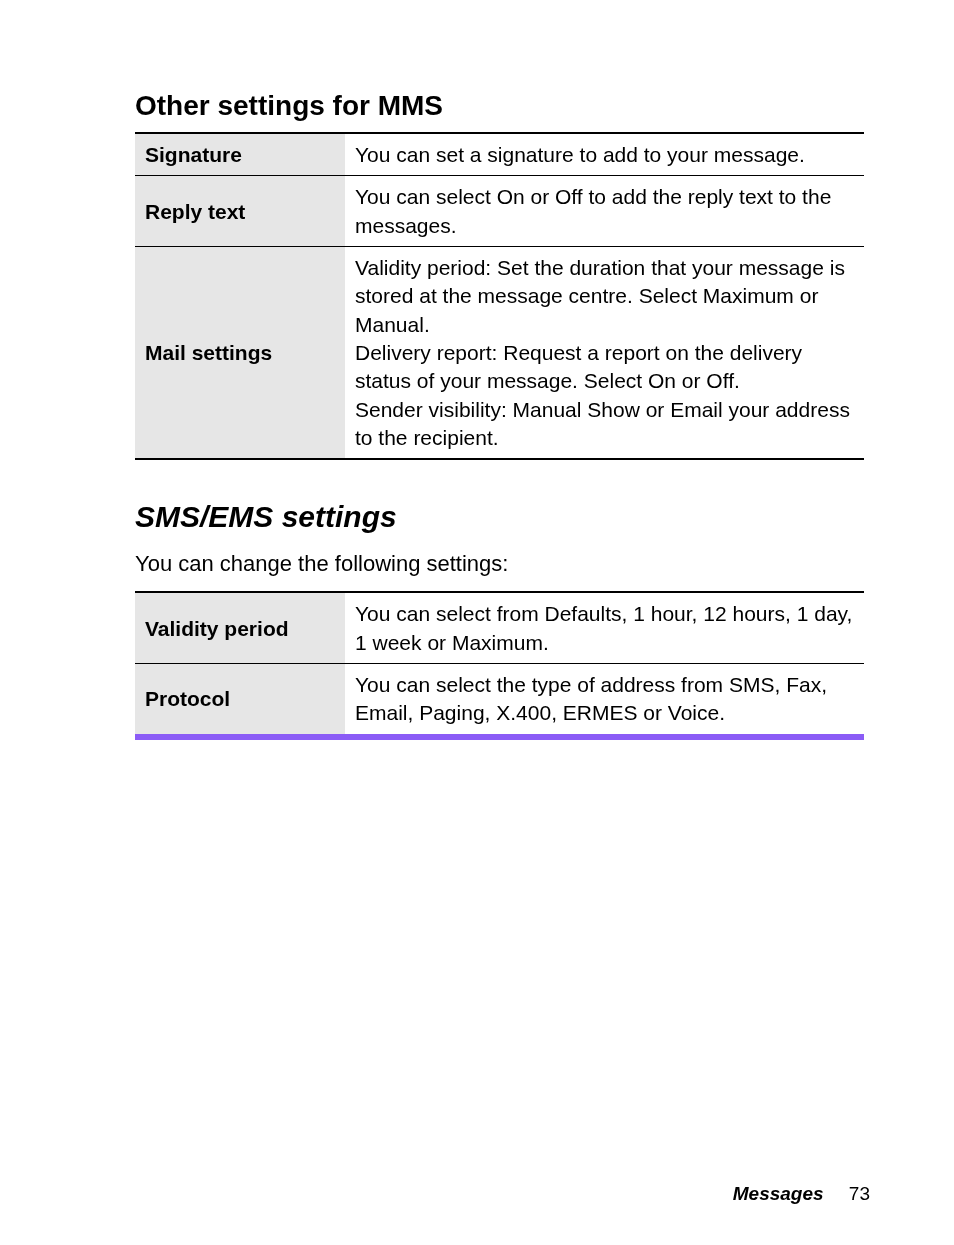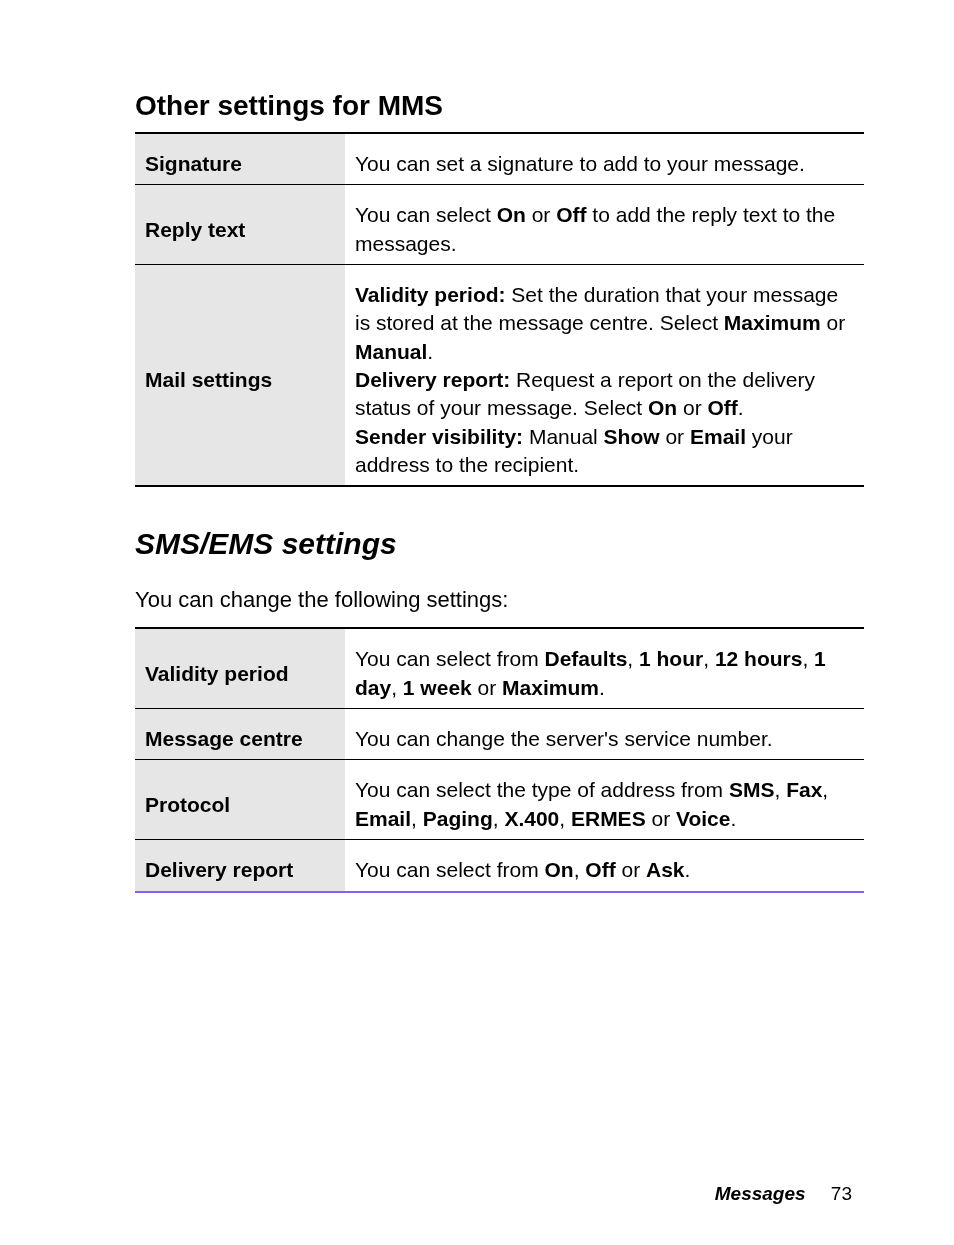--- a/index.html
+++ b/index.html
@@ -19,61 +19,61 @@
     .heading-mms {
       font-size: 28px;
       font-weight: bold;
       margin-bottom: 10px;
     }
     .heading-sms {
       font-size: 30px;
       font-weight: bold;
       font-style: italic;
       margin-top: 40px;
-      margin-bottom: 26px;
+      margin-bottom: 17px;
     }
     .intro {
       font-size: 22px;
       margin-bottom: 14px;
     }
     table {
       width: 100%;
       border-collapse: collapse;
       font-size: 21px;
       line-height: 1.35;
     }
     table.mms {
       border-top: 2px solid #000;
       border-bottom: 2px solid #000;
     }
     table.sms {
       border-top: 2px solid #000;
-      border-bottom: 2px solid #8b5cf6;
+      border-bottom: 6px solid #8b5cf6;
     }
     td, th {
       border-top: 1px solid #000;
-      padding: 16px 10px 6px 10px;
+      padding: 7px 10px 6px 10px;
       vertical-align: middle;
       text-align: left;
     }
     tr:first-child td, tr:first-child th {
       border-top: none;
     }
     th {
       background: #e6e6e6;
       font-weight: bold;
       width: 210px;
     }
     .b {
-      font-weight: bold;
+      font-weight: normal;
     }
     .footer {
       position: absolute;
       bottom: 40px;
-      right: 102px;
+      right: 84px;
       font-size: 19px;
     }
     .footer .chapter {
       font-weight: bold;
       font-style: italic;
       margin-right: 20px;
     }
   </style>
 </head>
 <body>
@@ -104,30 +104,22 @@
 <div class="heading-sms">SMS/EMS settings</div>
 <div class="intro">You can change the following settings:</div>
 
 <table class="sms">
   <tbody>
       <tr>
     <th>Validity period</th>
     <td><span>You can select from </span><span class="b">Defaults</span><span>, </span><span class="b">1 hour</span><span>, </span><span class="b">12 hours</span><span>, </span><span class="b">1 day</span><span>, </span><span class="b">1 week</span><span> or </span><span class="b">Maximum</span><span>.</span></td>
   </tr>
   <tr>
-    <th>Message centre</th>
-    <td>You can change the server's service number.</td>
-  </tr>
-  <tr>
     <th>Protocol</th>
     <td><span>You can select the type of address from </span><span class="b">SMS</span><span>, </span><span class="b">Fax</span><span>, </span><span class="b">Email</span><span>, </span><span class="b">Paging</span><span>, </span><span class="b">X.400</span><span>, </span><span class="b">ERMES</span><span> or </span><span class="b">Voice</span><span>.</span></td>
-  </tr>
-  <tr>
-    <th>Delivery report</th>
-    <td><span>You can select from </span><span class="b">On</span><span>, </span><span class="b">Off</span><span> or </span><span class="b">Ask</span><span>.</span></td>
   </tr>
 </tbody>
   </table>
 
 <div class="footer">
   <span class="chapter">Messages</span>
   <span>73</span>
 </div>
 
 </body></html>

